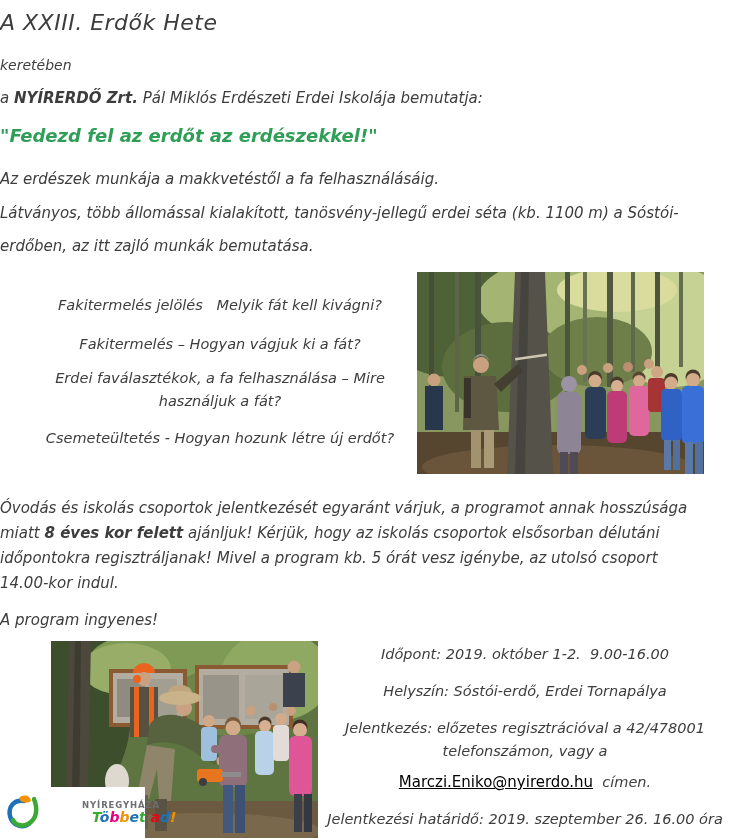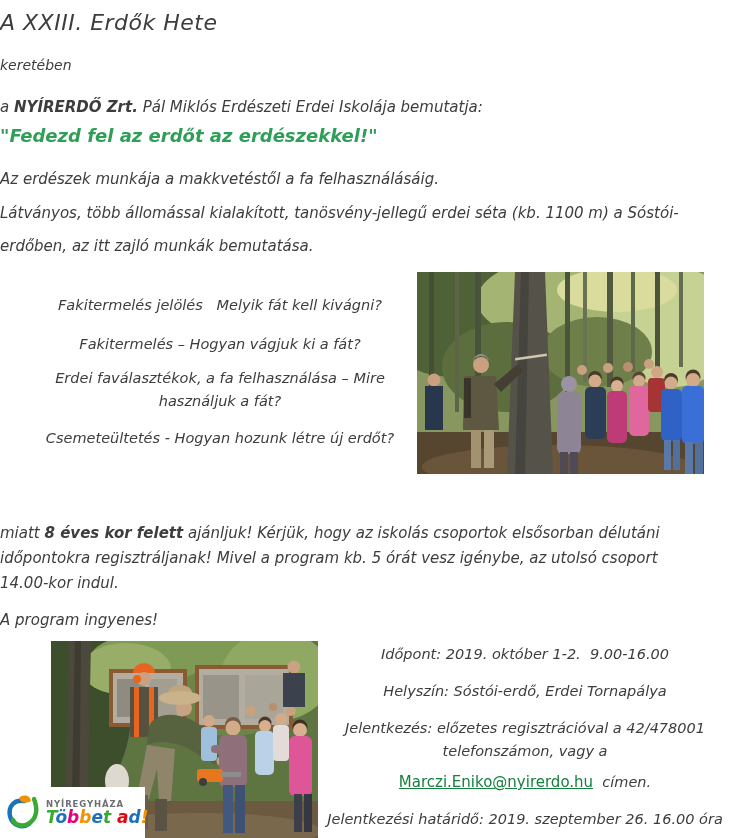--- a/index.html
+++ b/index.html
@@ -20,30 +20,30 @@
   .email-link { font-style:normal; text-decoration:underline; cursor:pointer; font-size:15px; }
   figure { position:absolute; margin:0; }
   figure svg { display:block; }
   .logo-box {
     position:absolute; left:0; top:787px; width:145px; height:51px;
     background:#ffffff; display:flex; align-items:center; font-style:normal;
   }
   .logo-icon { flex:0 0 40px; margin-left:4px; }
   .logo-text { margin-left:2px; }
   .logo-city { font-size:8.5px; font-weight:bold; letter-spacing:0.9px; }
-  .logo-slogan { font-size:17px; font-weight:bold; font-style:italic; white-space:pre; line-height:1.05; }
+  .logo-slogan { font-size:14px; font-weight:bold; font-style:italic; white-space:pre; line-height:1.05;margin-left:46px; }
 </style>
 </head>
 <body>
 
 <div class="page" style="color: rgb(61, 61, 61);">
 
   <div class="line center title" style="top:9px">A XXIII. Erdők Hete</div>
   <div class="line center sub" style="top:57px">keretében</div>
-  <div class="line center body15" style="top:98px"><span>a </span><b>NYÍRERDŐ Zrt.</b><span> Pál Miklós Erdészeti Erdei Iskolája bemutatja:</span></div>
+  <div class="line center body15" style="top:89px"><span>a </span><b>NYÍRERDŐ Zrt.</b><span> Pál Miklós Erdészeti Erdei Iskolája bemutatja:</span></div>
   <div class="line center quote" style="top: 125px; color: rgb(47, 158, 87);">"Fedezd fel az erdőt az erdészekkel!"</div>
 
   <div class="line center body15" style="top:170px">Az erdészek munkája a makkvetéstől a fa felhasználásáig.</div>
   <div class="line center body15" style="top:204px">Látványos, több állomással kialakított, tanösvény-jellegű erdei séta (kb. 1100 m) a Sóstói-</div>
   <div class="line center body15" style="top:237px">erdőben, az itt zajló munkák bemutatása.</div>
 
   <div class="line qline" style="top:296px">Fakitermelés jelölés   Melyik fát kell kivágni?</div>
   <div class="line qline" style="top:335px">Fakitermelés – Hogyan vágjuk ki a fát?</div>
   <div class="line qline" style="top:369px">Erdei faválasztékok, a fa felhasználása – Mire</div>
   <div class="line qline" style="top:392px">használjuk a fát?</div>
@@ -112,30 +112,31 @@
         <rect x="268" y="170" width="8" height="32" fill="#5a79a9"></rect>
         <rect x="278" y="170" width="8" height="32" fill="#51709e"></rect>
         <circle cx="152" cy="112" r="8" fill="#9b93a4"></circle>
         <rect x="140" y="120" width="24" height="62" rx="6" fill="#8d8596"></rect>
         <rect x="143" y="180" width="8" height="22" fill="#4f4a55"></rect>
         <rect x="153" y="180" width="8" height="22" fill="#4f4a55"></rect>
       </g>
     </svg>
   </figure>
 
+  <div class="line center body15" style="top:499px">Óvodás és iskolás csoportok jelentkezését egyaránt várjuk, a programot annak hosszúsága</div>
   <div class="line center body15" style="top:524px"><span>miatt </span><b>8 éves kor felett</b><span> ajánljuk! Kérjük, hogy az iskolás csoportok elsősorban délutáni</span></div>
   <div class="line center body15" style="top:549px">időpontokra regisztráljanak! Mivel a program kb. 5 órát vesz igénybe, az utolsó csoport</div>
   <div class="line center body15" style="top:574px">14.00-kor indul.</div>
   <div class="line center body15" style="top:611px">A program ingyenes!</div>
 
   <div class="line detail" style="top:645px">Időpont: 2019. október 1-2.  9.00-16.00</div>
   <div class="line detail" style="top:682px">Helyszín: Sóstói-erdő, Erdei Tornapálya</div>
   <div class="line detail" style="top:719px">Jelentkezés: előzetes regisztrációval a 42/478001</div>
   <div class="line detail" style="top:742px">telefonszámon, vagy a</div>
-  <div class="line detail" style="top:773px"><a class="email-link" style="color: #15803d;">Marczi.Eniko@nyirerdo.hu</a><span>  címen.</span></div>
+  <div class="line detail" style="top:773px"><a class="email-link" style="color: #000000;">Marczi.Eniko@nyirerdo.hu</a><span>  címen.</span></div>
   <div class="line detail" style="top:810px">Jelentkezési határidő: 2019. szeptember 26. 16.00 óra</div>
 
   <figure style="left:51px; top:641px; width:267px; height:197px">
     <svg viewBox="0 0 267 197" width="267" height="197" preserveAspectRatio="none">
       <rect width="267" height="197" fill="#5e7542"></rect>
       <ellipse cx="25" cy="70" rx="55" ry="90" fill="#3c4e2b"></ellipse>
       <ellipse cx="130" cy="16" rx="90" ry="28" fill="#7e9a54"></ellipse>
       <ellipse cx="225" cy="35" rx="55" ry="45" fill="#8fa862"></ellipse>
       <ellipse cx="75" cy="28" rx="45" ry="26" fill="#97ad68"></ellipse>
       <ellipse cx="180" cy="60" rx="60" ry="35" fill="#6d8549"></ellipse>
@@ -204,18 +205,18 @@
     </svg>
   </figure>
 
   <div class="logo-box">
     <svg class="logo-icon" viewBox="0 0 40 40" width="40" height="40">
       <path d="M20,8 C10,6 4,14 6,23 C8,32 18,36 25,31" fill="none" stroke-width="4.5" stroke-linecap="round" style="stroke: rgb(29, 113, 184);"></path>
       <path d="M30,6 C34,16 33,26 24,31 C18,34 11,32 9,27" fill="none" stroke-width="4.5" stroke-linecap="round" style="stroke: rgb(58, 170, 53);"></path>
       <path d="M15,5 C19,1 26,2 27,8 C23,11 16,10 15,5 Z" style="fill: rgb(243, 146, 0);"></path>
     </svg>
     <div class="logo-text">
-      <div class="logo-city" style="color: rgb(109, 110, 113);">NYÍREGYHÁZA</div>
+      <div class="logo-city" style="color: rgb(109, 110, 113); margin-left: 36px;">NYÍREGYHÁZA</div>
       <div class="logo-slogan"><span style="color: rgb(58, 170, 53);">T</span><span style="color: rgb(29, 113, 184);">ö</span><span style="color: rgb(230, 0, 126);">b</span><span style="color: rgb(243, 146, 0);">b</span><span style="color: rgb(29, 113, 184);">e</span><span style="color: rgb(58, 170, 53);">t</span><span style="color: rgb(61, 61, 61);"> </span><span style="color: rgb(227, 6, 19);">a</span><span style="color: rgb(29, 113, 184);">d</span><span style="color: rgb(243, 146, 0);">!</span></div>
     </div>
   </div>
 
 </div>
 
 </body></html>

